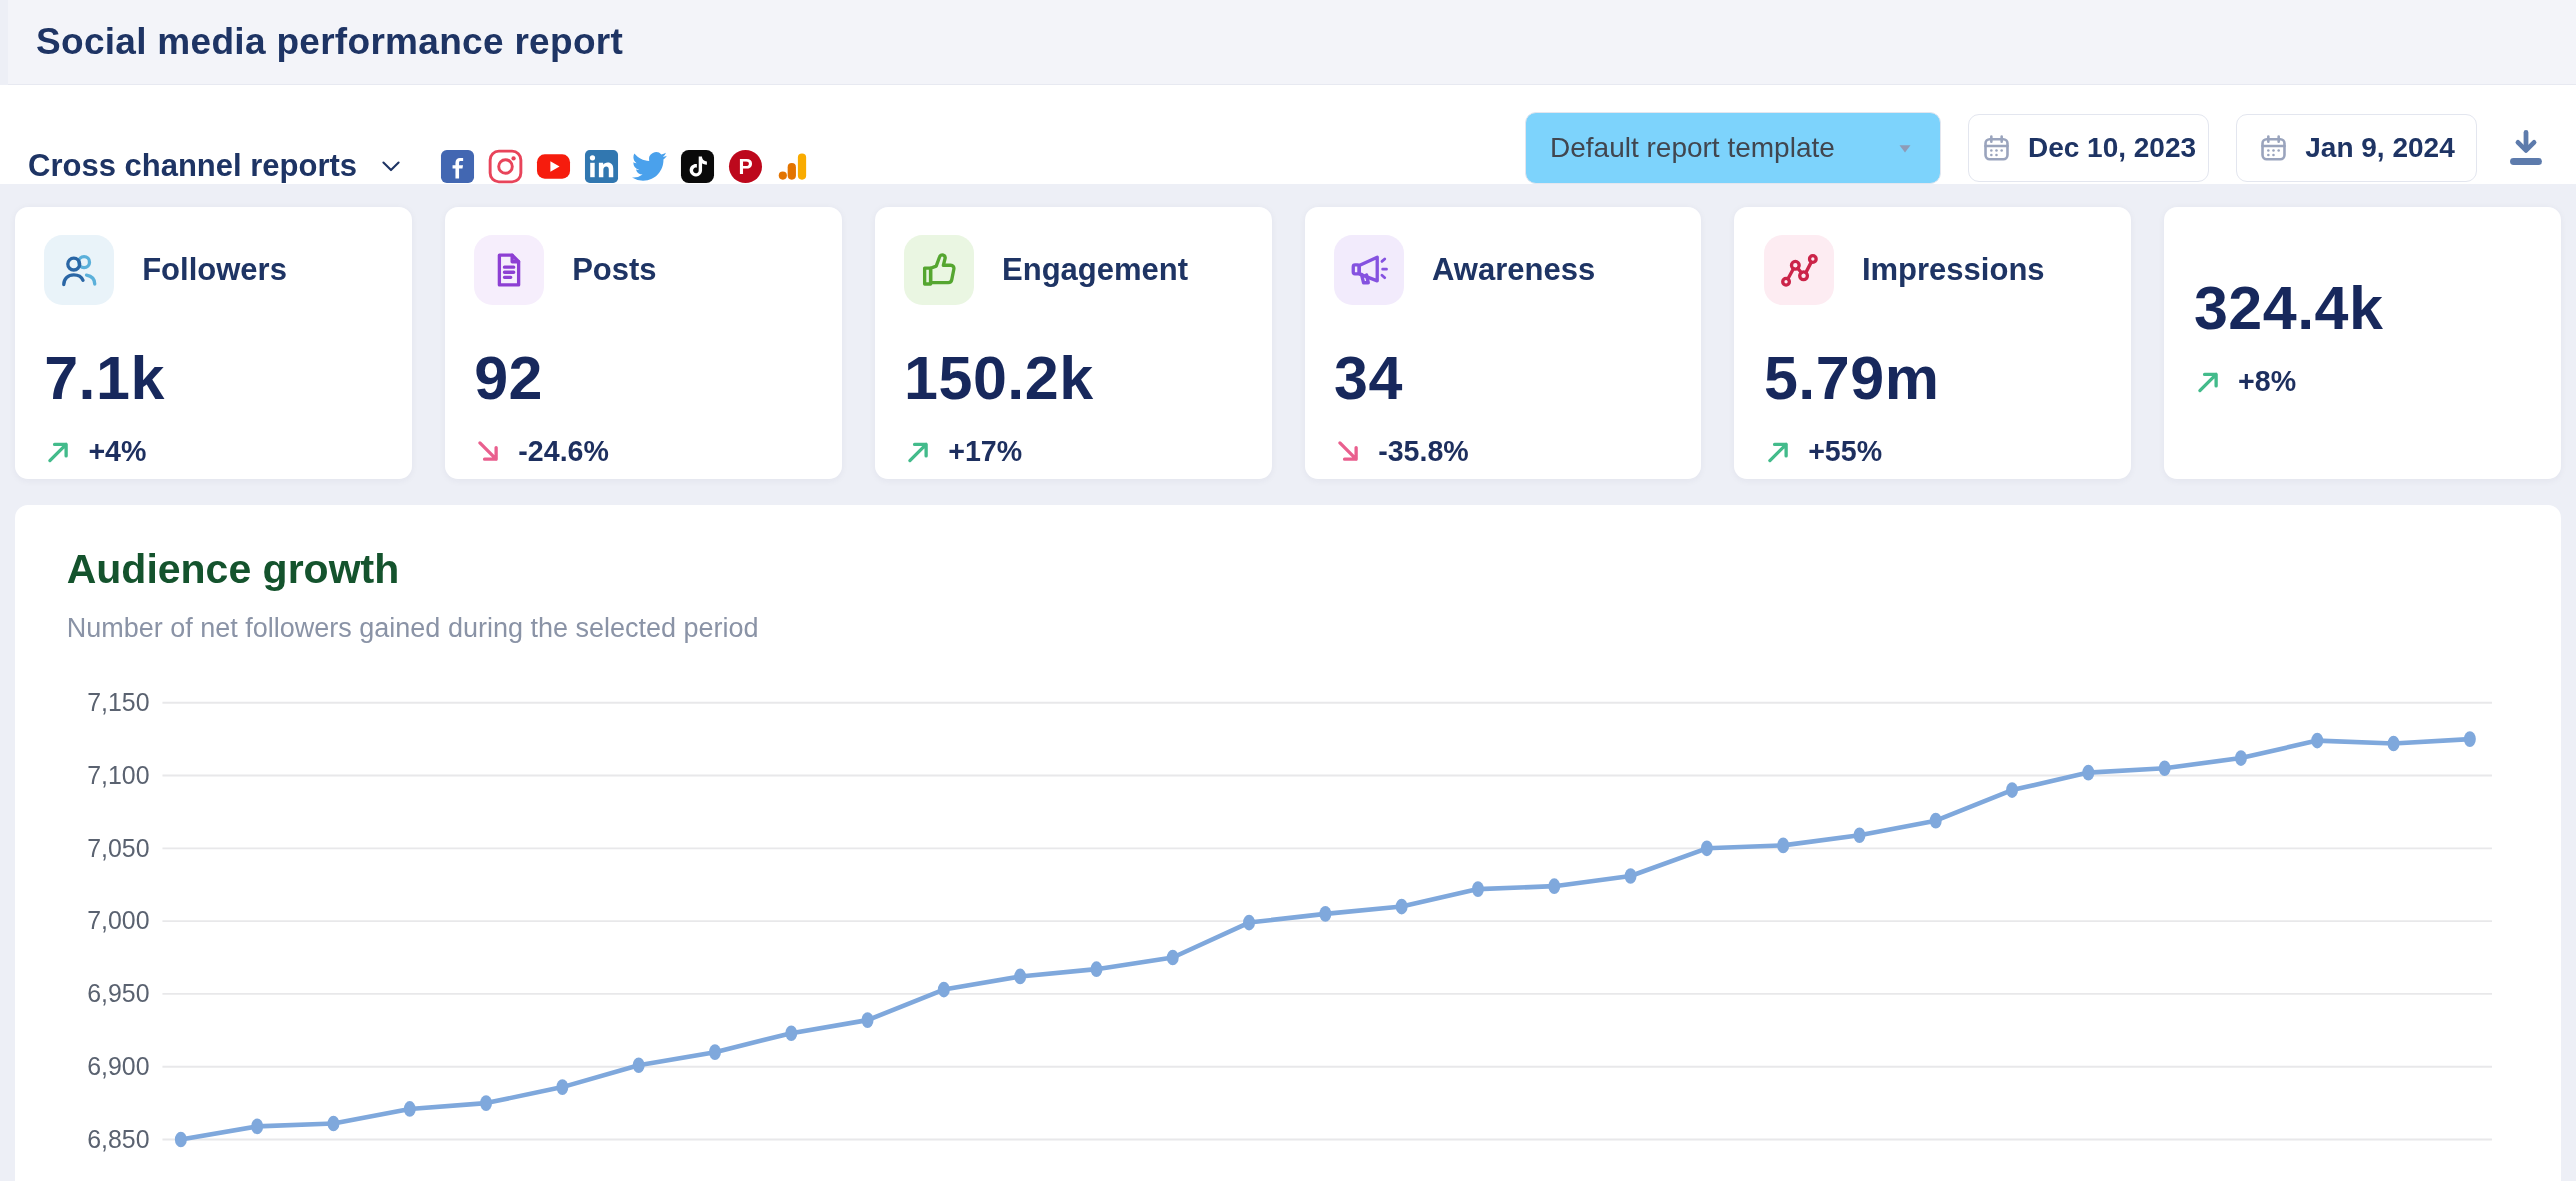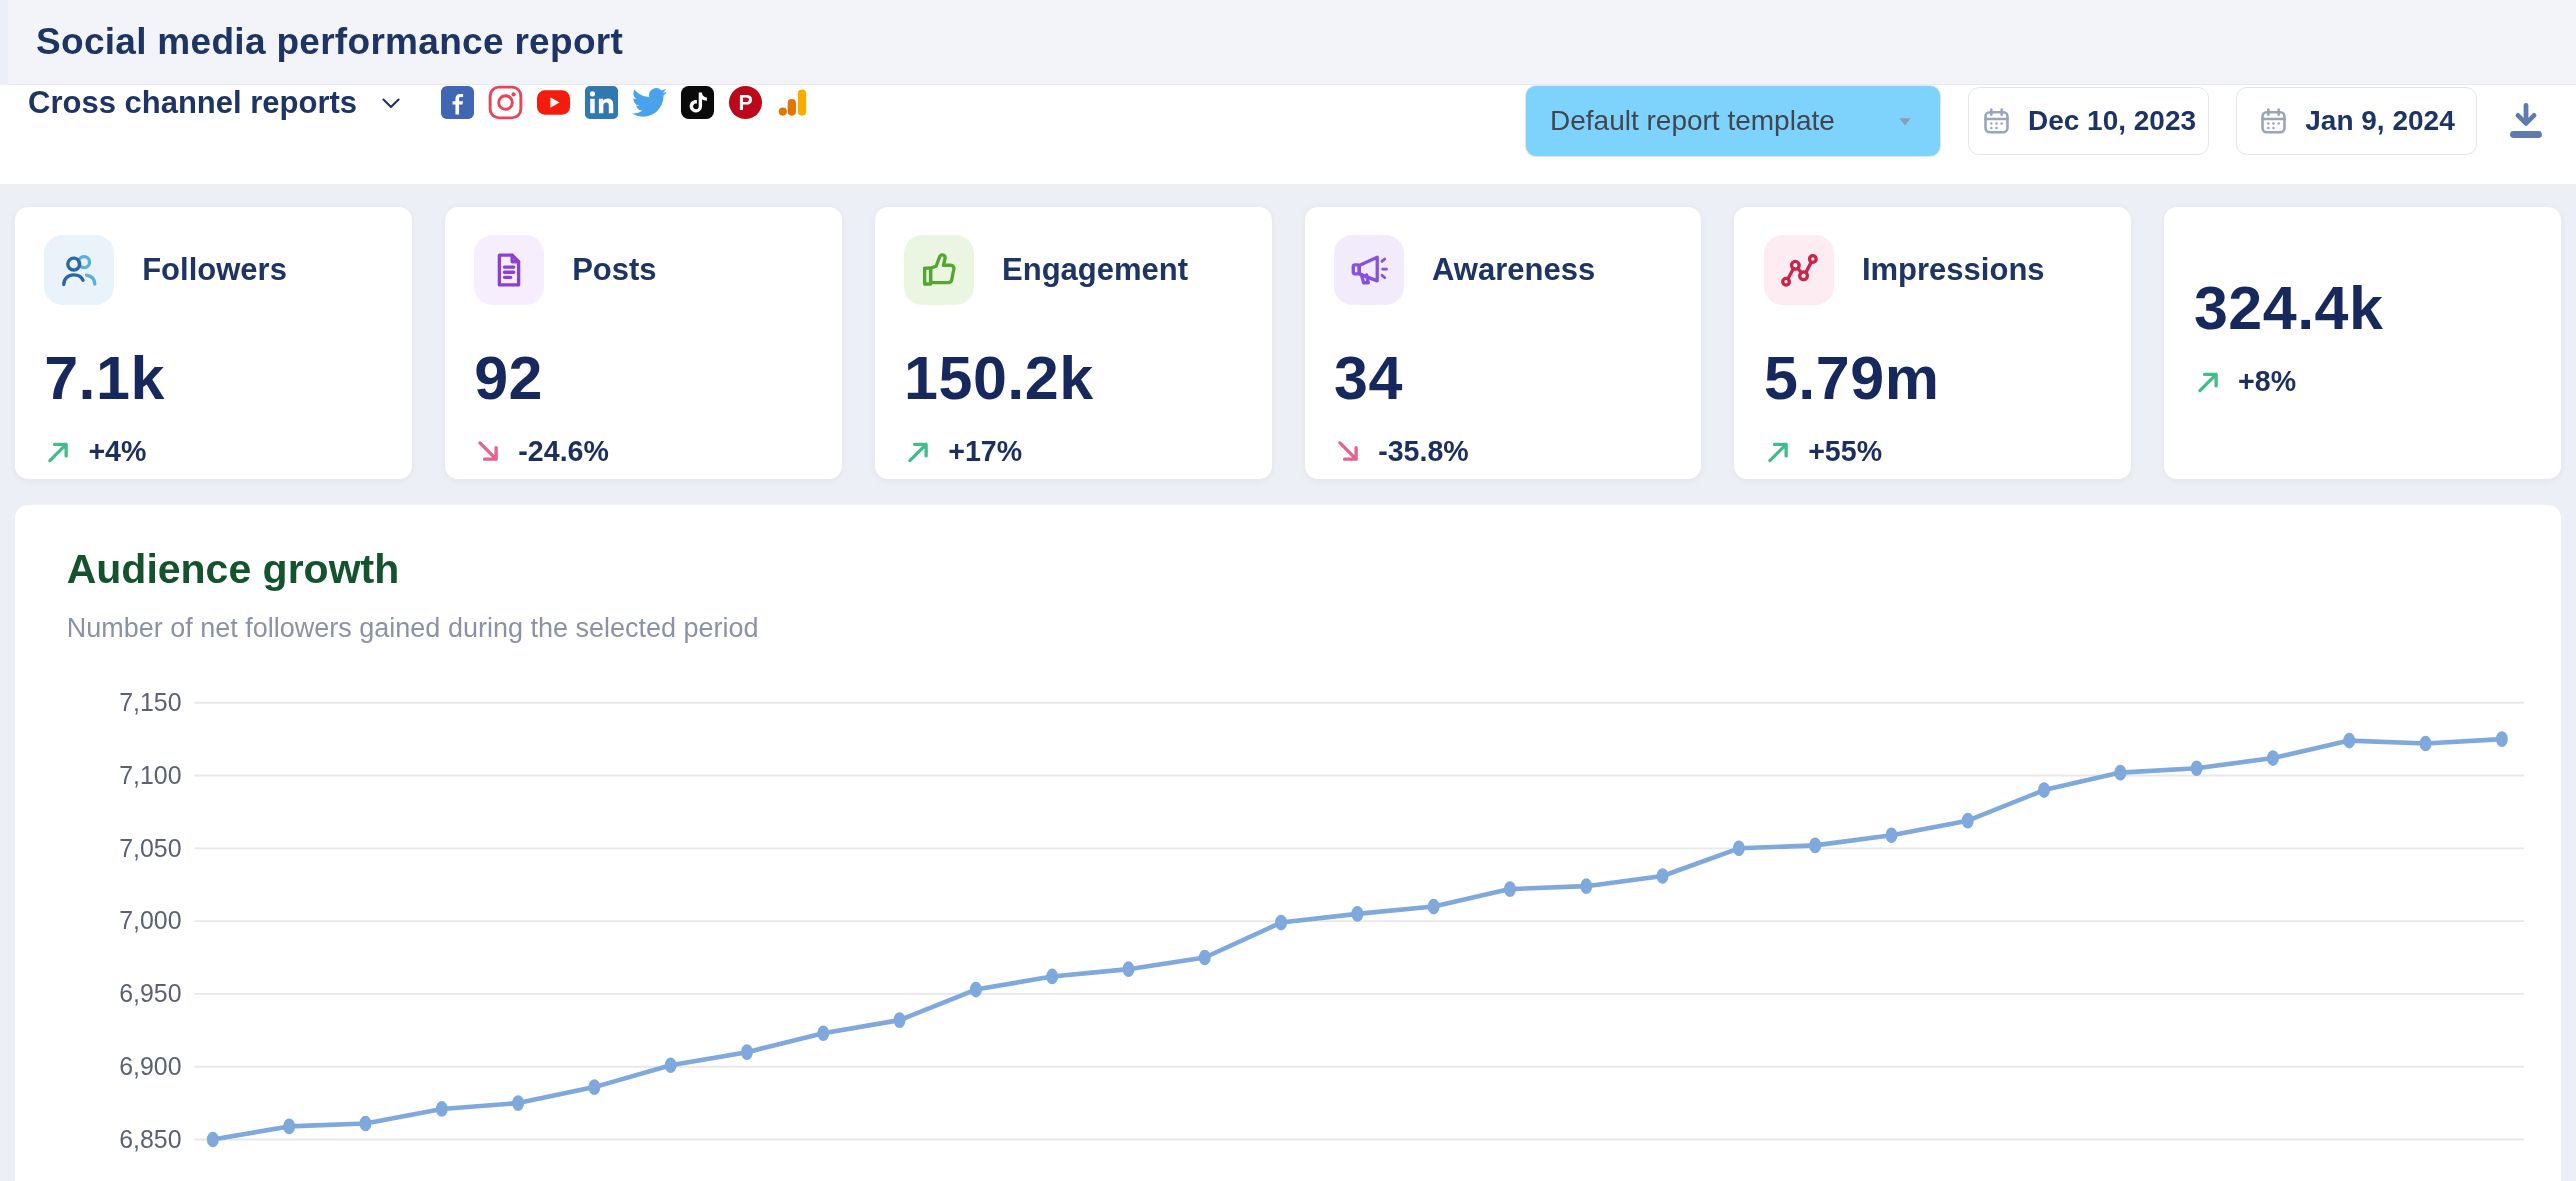--- a/index.html
+++ b/index.html
@@ -5,21 +5,21 @@
   * { margin:0; padding:0; box-sizing:border-box; }
   html,body { width:2576px; height:1181px; overflow:hidden;
     font-family:"Liberation Sans", sans-serif; background:#edeff6; }
 
   
   .app-header { height:85px; background:#f3f4f9; border-bottom:0.9px solid #e7e9f1;
     display:flex; align-items:center; padding:0 28px;margin-left:8px; }
   .app-title { font-size:37px; font-weight:600; color:#1e3464; letter-spacing:0.3px; }
 
   
-  .toolbar { height:99px; background:#ffffff; display:flex; align-items:flex-start; padding:0 28px; }
+  .toolbar { height:99px; background:#ffffff; display:flex; align-items:flex-end; padding:0 28px; }
   .reports-menu { display:flex; align-items:center; gap:20px; cursor:pointer; }
   .reports-menu-label { font-size:31px; font-weight:700; color:#1e3464; }
   .chev { width:28px; height:28px; }
   .channels { display:flex; align-items:center; gap:13px; margin-left:35px; }
   .channel { width:35px; height:35px; cursor:pointer; }
   .toolbar-right { margin-left:auto; display:flex; align-items:center; gap:27px; }
   .select-box { width:416px; height:72px; background:#7dd3fc; border:1.8px solid #e3e6ef; border-radius:11px;
     display:flex; align-items:center; justify-content:space-between; padding:0 24px; cursor:pointer; }
   .select-label { font-size:28px; color:#41464f; }
   .caret { width:22px; height:22px; }
@@ -41,21 +41,21 @@
   .card-value { font-size:61px; font-weight:700; color:#17285c; margin-top:38px; letter-spacing:0.5px; }
   .card-trend { display:flex; align-items:center; gap:14.7px; margin-top:22px; }
   .trend-arrow { width:29.5px; height:29.5px; }
   .trend-arrow svg { width:100%; height:100%; display:block; }
   .trend-value { font-size:28.6px; font-weight:700; color:#1d2f5f; }
 
   
   .chart-card { margin:26px 14.7px 0; background:#fff; border-radius:13px; height:700px; }
   .chart-title { font-size:41px; font-weight:700; color:#14532d; padding:41px 0 0 52px; }
   .chart-subtitle { font-size:27px; color:#8a93a6; padding:20px 0 0 52px; }
-  .chart-wrap { margin-top:31px;padding-left:32px; }
+  .chart-wrap { margin-top:31px; }
   .chart-wrap svg { display:block; width:2547px; height:495px; }
 </style>
 </head>
 <body>
 
 <header class="app-header">
   <div class="app-title">Social media performance report</div>
 </header>
 
 <nav class="toolbar">

